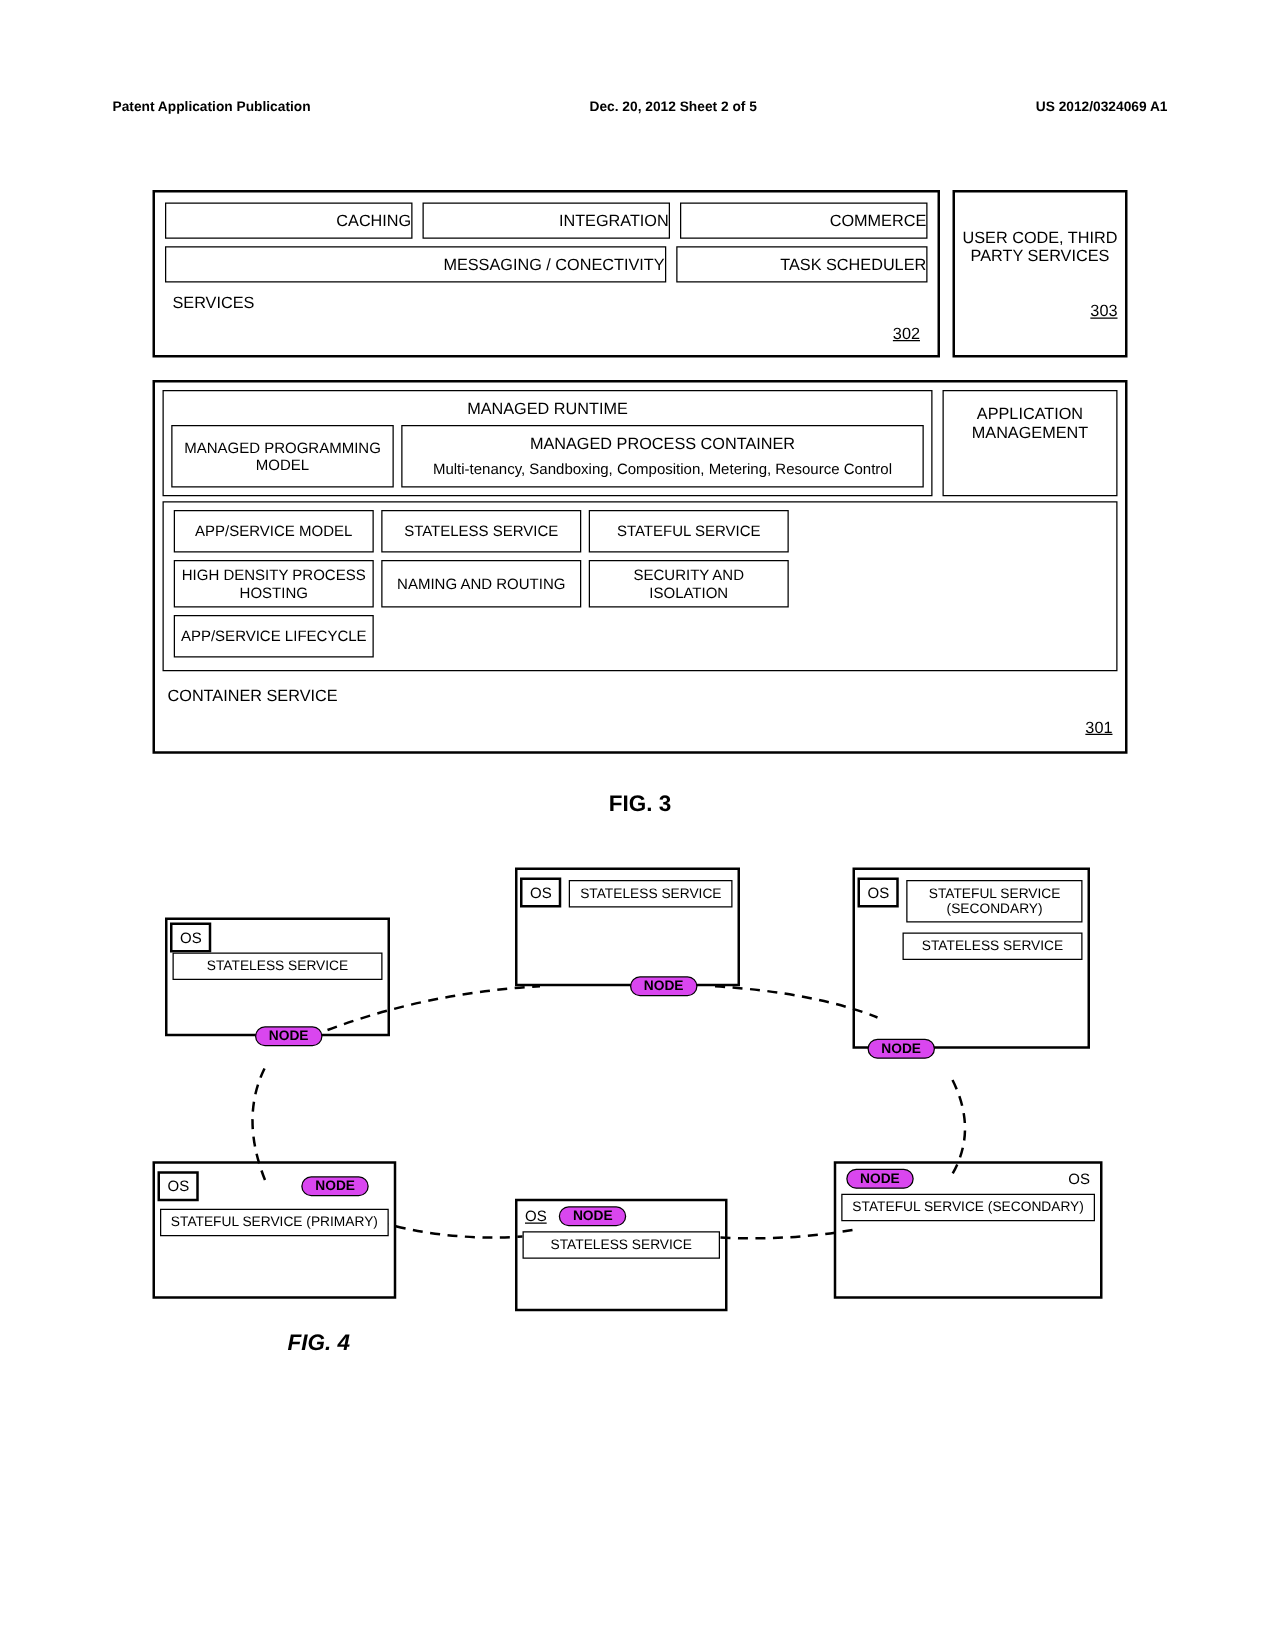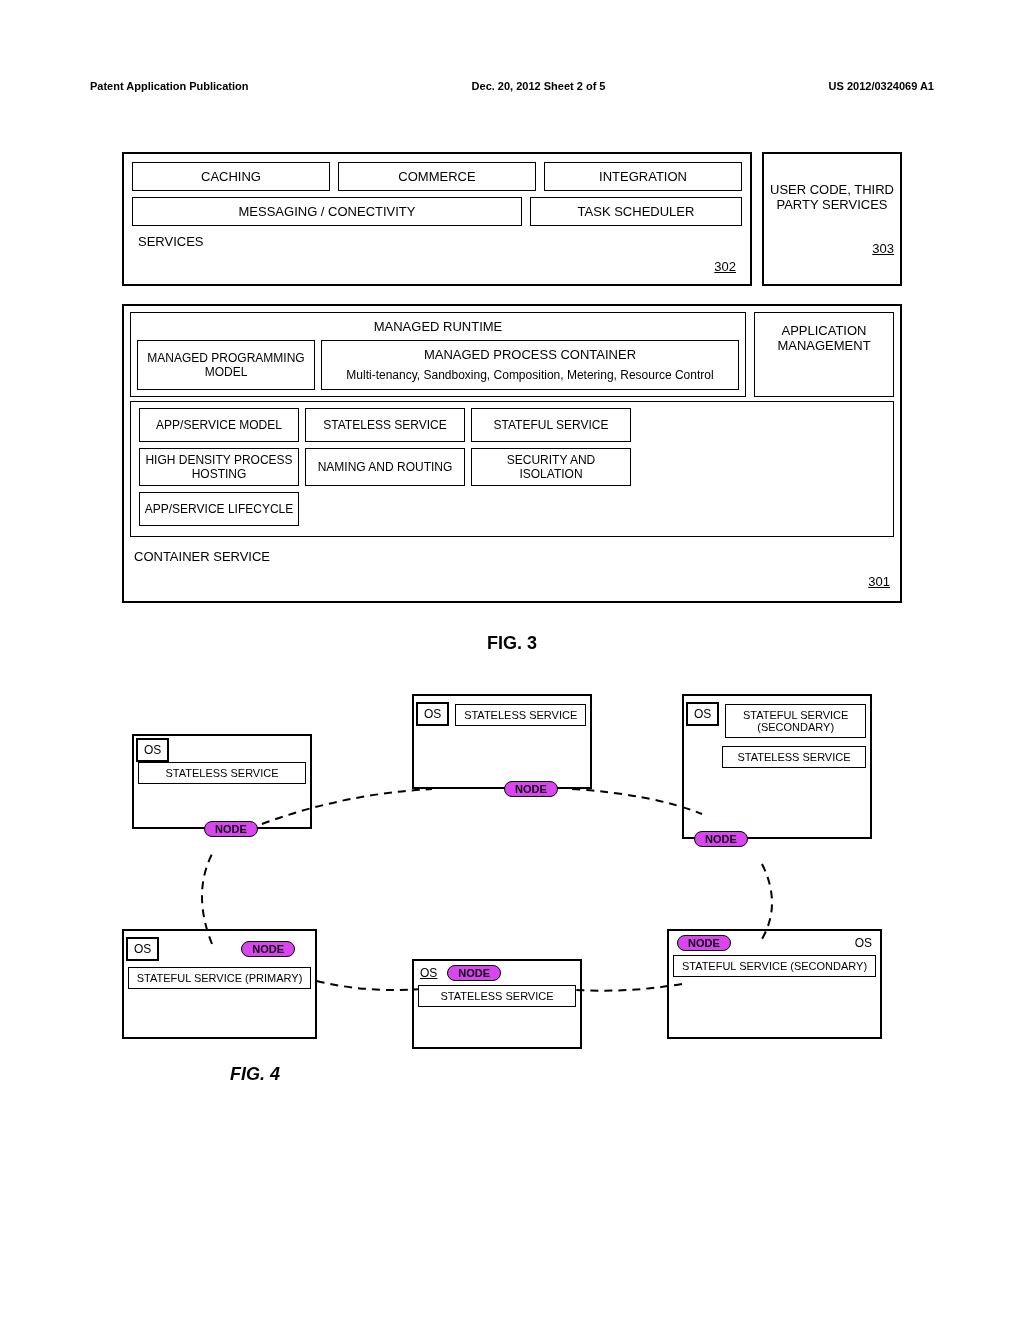--- a/index.html
+++ b/index.html
@@ -32,23 +32,23 @@
   }
   .dbl-border { border: 2px solid #000; }
   .services-block {
     flex: 1;
     position: relative;
     padding: 8px 8px 10px 8px;
   }
   .label-row { display: flex; gap: 8px; margin-bottom: 6px; }
   .smbox {
     border: 1.5px solid #000;
-    text-align: center;
-    font-size: 13px;
-    padding: 6px 16px;
+    text-align: right;
+    font-size: 13px;
+    padding: 6px 0;
     flex: 1;
   }
   .services-bottom {
     display: flex;
     justify-content: space-between;
     font-size: 13px;
     margin-top: 8px;
     padding: 0 6px;
   }
   .ref { text-decoration: underline; margin-top: 25px; }
@@ -183,22 +183,22 @@
     <span>Patent Application Publication</span>
     <span>Dec. 20, 2012  Sheet 2 of 5</span>
     <span>US 2012/0324069 A1</span>
   </div>
 
   <div class="fig3">
     <div class="row-top">
       <div class="dbl-border services-block">
         <div class="label-row">
           <div class="smbox">CACHING</div>
+          <div class="smbox">INTEGRATION</div>
           <div class="smbox">COMMERCE</div>
-          <div class="smbox">INTEGRATION</div>
         </div>
         <div class="label-row">
           <div class="smbox" style="flex:2">MESSAGING / CONECTIVITY</div>
           <div class="smbox" style="flex:1">TASK SCHEDULER</div>
         </div>
         <div class="services-bottom">
           <span>SERVICES</span>
           <span class="ref">302</span>
         </div>
       </div>

